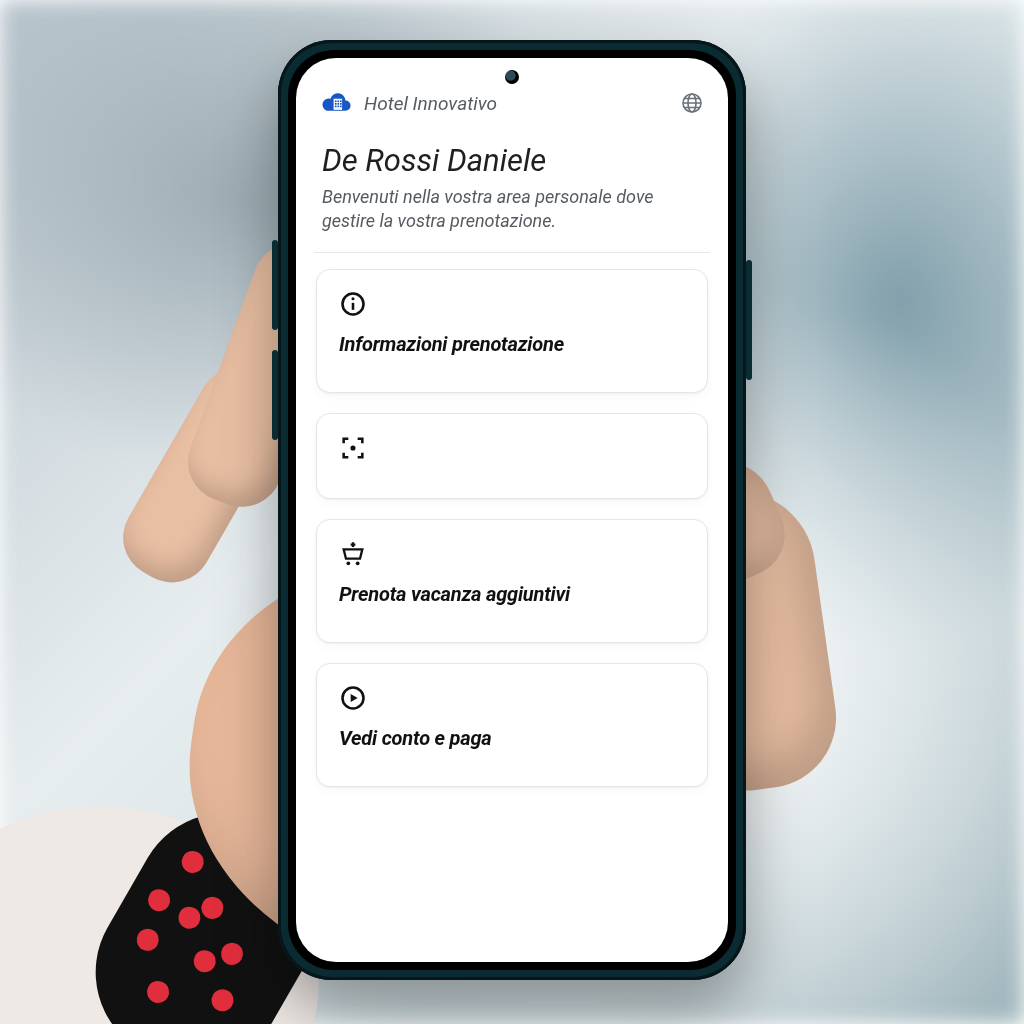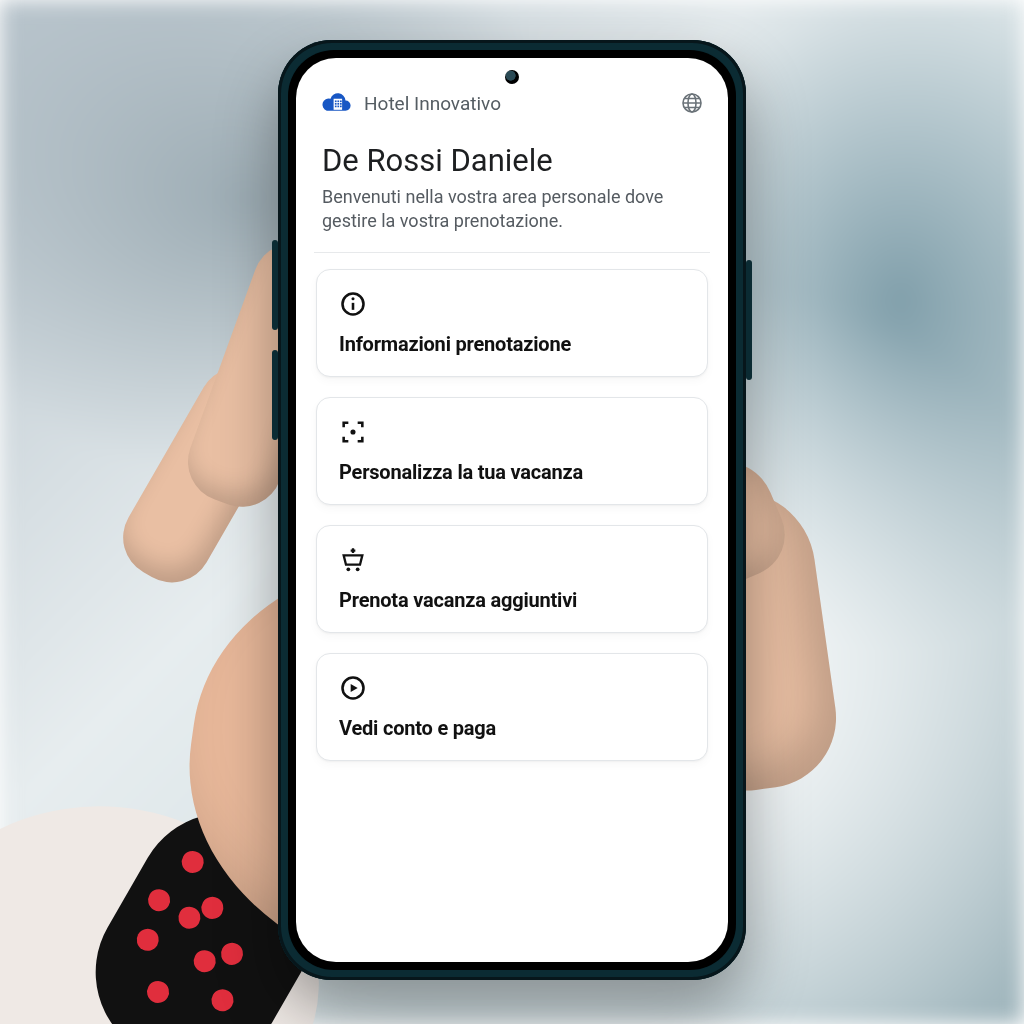--- a/index.html
+++ b/index.html
@@ -161,20 +161,21 @@
   .side-btn.vol2{ left:-6px;  top:310px; width:6px; height:90px; }
 
   
   .app {
     position: absolute;
     inset: 0;
     padding: 30px 18px 18px;
     box-sizing: border-box;
     display: flex;
     flex-direction: column;
+    font-style: italic;
   }
   .topbar {
     display: flex;
     align-items: center;
     gap: 10px;
     padding: 2px 6px 10px;
   }
   .logo {
     width: 34px;
     height: 26px;
@@ -215,21 +216,21 @@
   .cards {
     display: flex;
     flex-direction: column;
     gap: 20px;
     padding: 0 2px;
   }
   .card {
     background: #fff;
     border: 1px solid #e3e6e9;
     border-radius: 14px;
-    padding: 20px 22px 20px;
+    padding: 20px 22px 36px;
     box-shadow: 0 1px 2px rgba(0,0,0,0.04), 0 4px 10px rgba(0,0,0,0.03);
     display: flex;
     flex-direction: column;
     gap: 14px;
     cursor: pointer;
   }
   .card .icon {
     width: 28px;
     height: 28px;
     color: #111;
@@ -313,21 +314,20 @@
         </div>
 
 
         <div class="card">
           <span class="icon">
             <svg viewBox="0 0 24 24" fill="none" stroke="currentColor" stroke-width="2.2">
               <path d="M4 8V4h4M20 8V4h-4M4 16v4h4M20 16v4h-4"></path>
               <circle cx="12" cy="12" r="2.2" fill="currentColor" stroke="none"></circle>
             </svg>
           </span>
-          <span class="title">Personalizza la tua vacanza</span>
         </div>
 
         <div class="card">
           <span class="icon">
             <svg viewBox="0 0 24 24" fill="none" stroke="currentColor" stroke-width="2">
               <path d="M12 2v4M10 4h4"></path>
               <path d="M4 8h16l-2 8H6z"></path>
               <circle cx="8" cy="20" r="1.6" fill="currentColor" stroke="none"></circle>
               <circle cx="16" cy="20" r="1.6" fill="currentColor" stroke="none"></circle>
             </svg>

